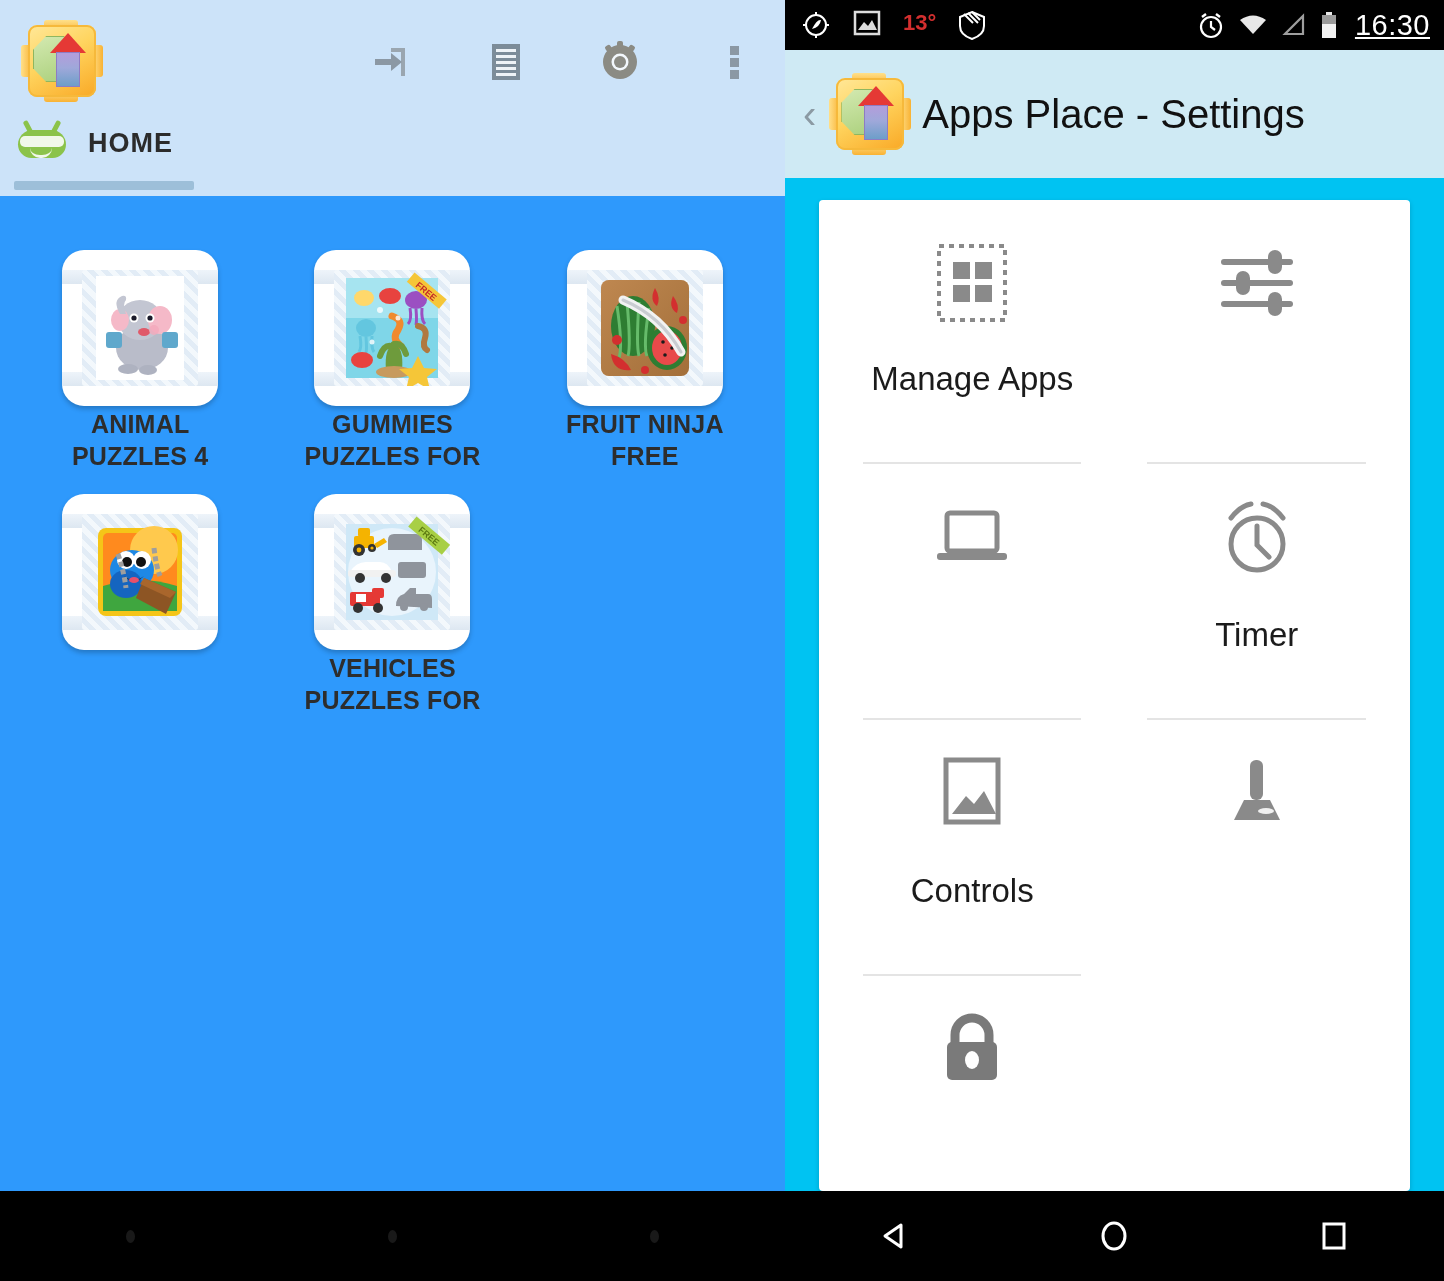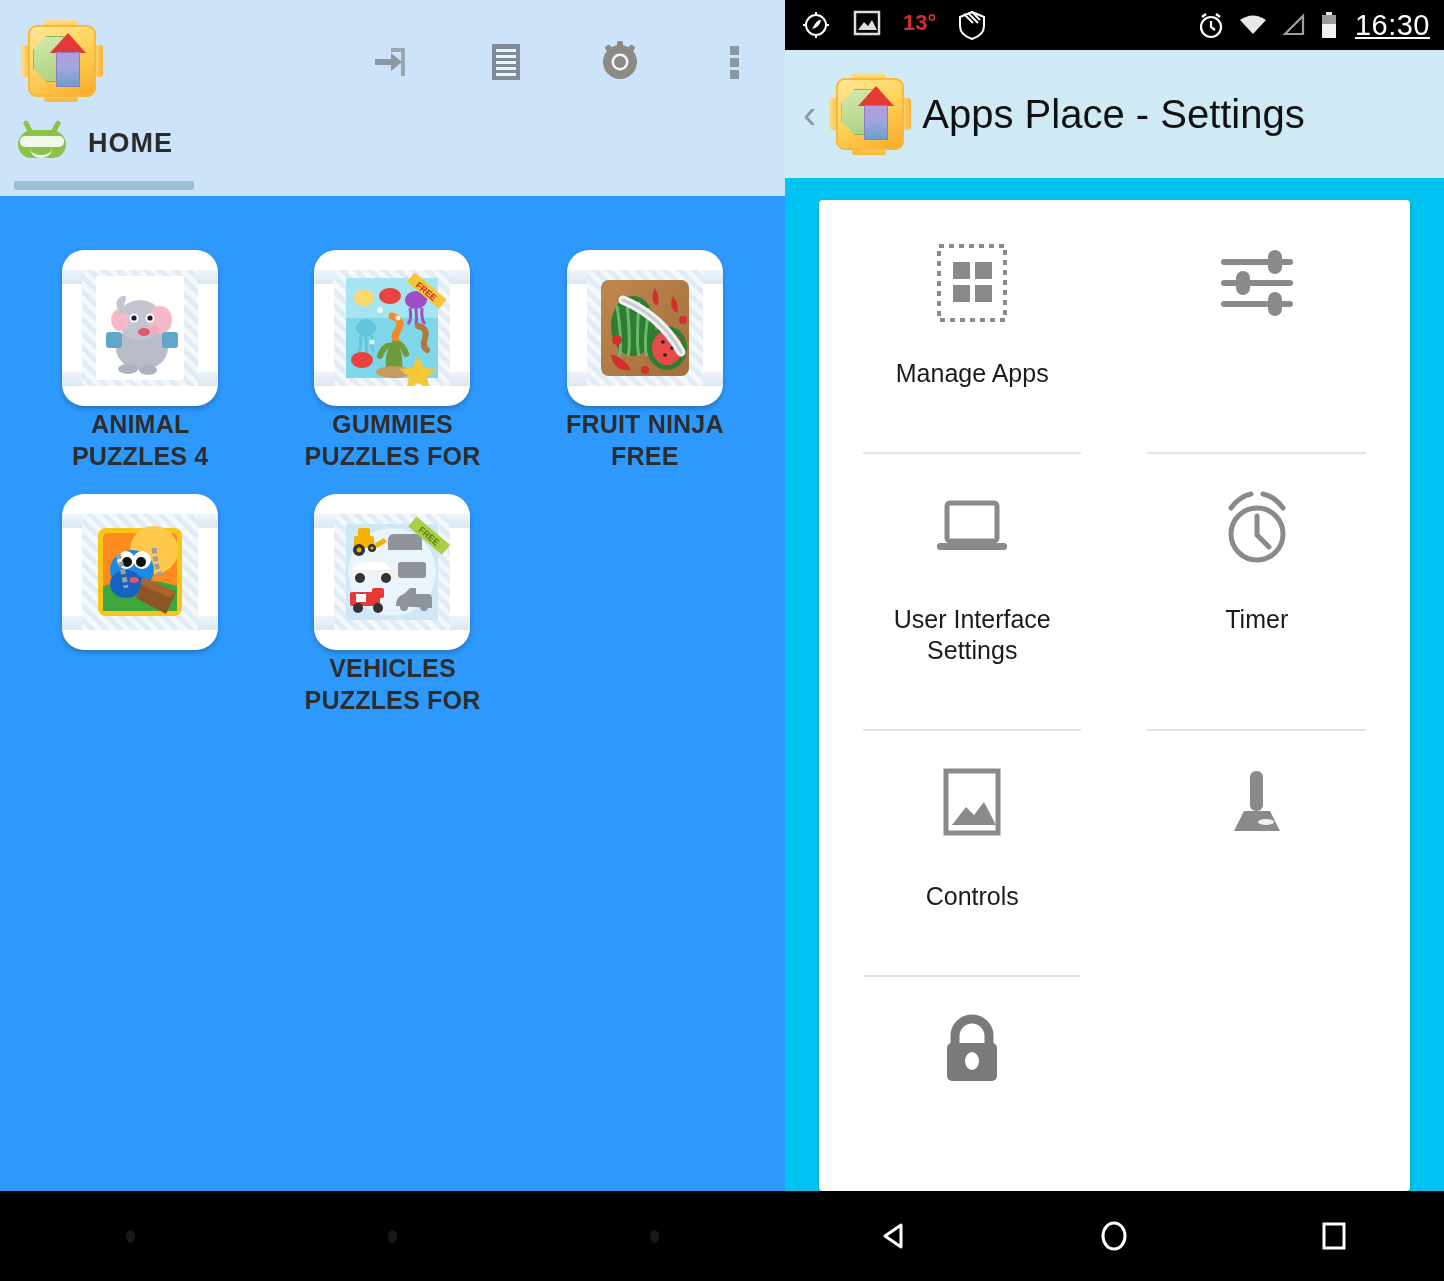--- a/index.html
+++ b/index.html
@@ -209,21 +209,21 @@
   .setting-item {
     display:flex; flex-direction:column;
     align-items:center;
     cursor:pointer;
     position:relative;
   }
   .setting-item .ic-wrap {
     height:150px; display:flex; align-items:center; justify-content:center;
   }
   .setting-item .st-label {
-    font-size:25px; color:#1b1b1b; text-align:center; line-height:1.26;
+    font-size:33px; color:#1b1b1b; text-align:center; line-height:1.26;
   }
   .setting-item .divider {
     position:absolute; bottom:0; left:0; right:0;
     height:2px; background:#e4e4e4;
   }
   .rp-navbar {
     height:90px; background:#000;
     display:flex; align-items:center; justify-content:space-around;
     flex:0 0 auto;
   }
@@ -635,24 +635,20 @@
           <div class="divider"></div>
         </div>
 
         <div class="setting-item">
           <div class="ic-wrap">
             <svg width="86" height="72" viewBox="0 0 86 72">
               <rect x="18" y="10" width="50" height="38" rx="3" fill="none" stroke="#8a8a8a" stroke-width="5"></rect>
               <rect x="8" y="50" width="70" height="7" rx="3" fill="#8a8a8a"></rect>
             </svg>
           </div>
-          <div class="st-label">
-            <div>User Interface</div>
-            <div>Settings</div>
-          </div>
           <div class="divider"></div>
         </div>
 
         <div class="setting-item">
           <div class="ic-wrap">
             <svg width="86" height="86" viewBox="0 0 86 86">
               <circle cx="43" cy="48" r="26" fill="none" stroke="#8a8a8a" stroke-width="5"></circle>
               <path d="M43 30 v19 l12 12" stroke="#8a8a8a" stroke-width="5" fill="none" stroke-linecap="round"></path>
               <path d="M17 22 q9 -12 20 -14" stroke="#8a8a8a" stroke-width="5" fill="none" stroke-linecap="round"></path>
               <path d="M69 22 q-9 -12 -20 -14" stroke="#8a8a8a" stroke-width="5" fill="none" stroke-linecap="round"></path>

